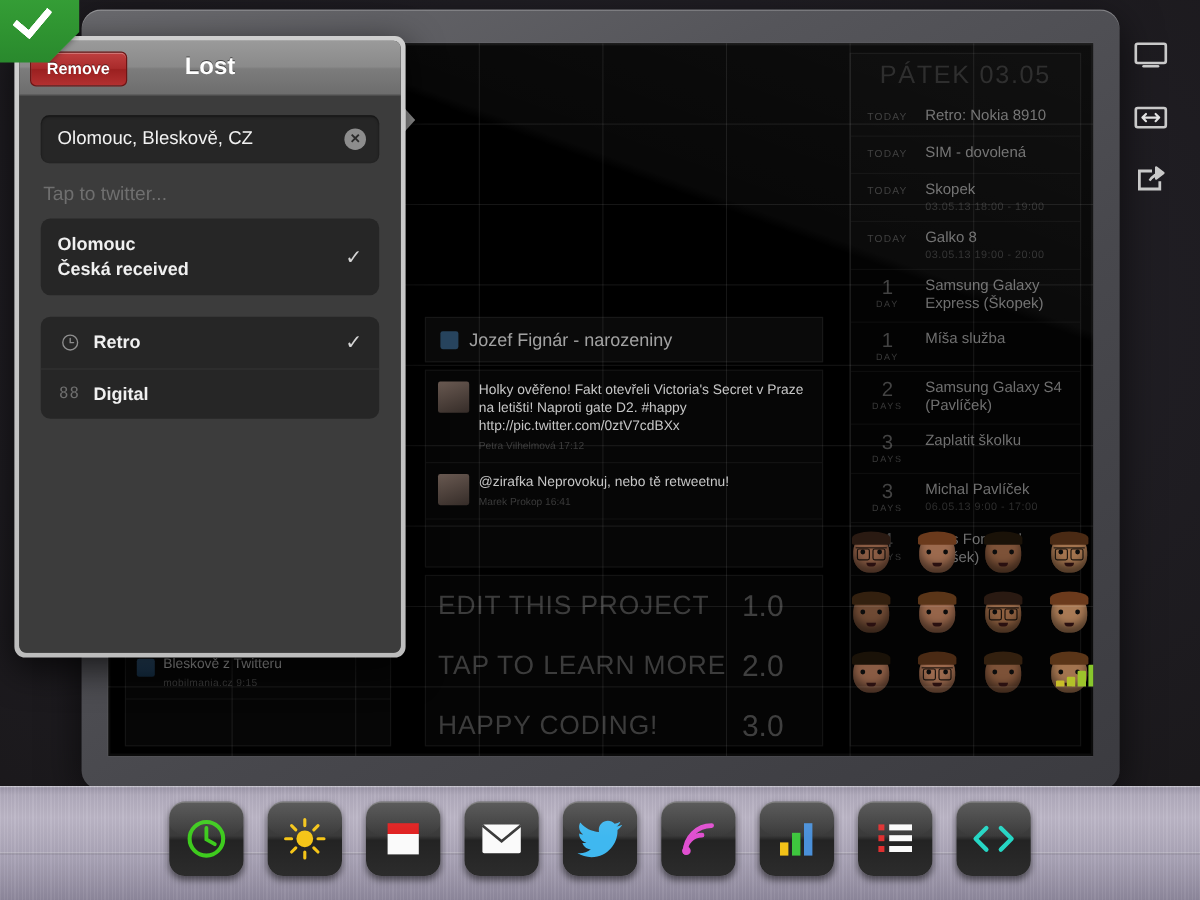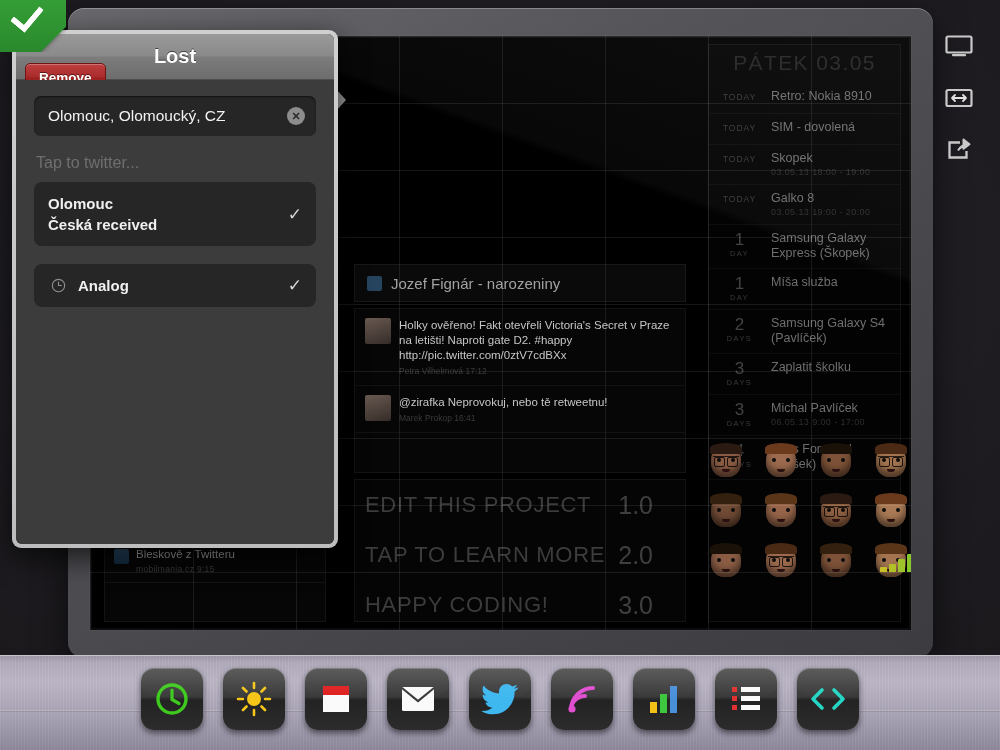--- a/index.html
+++ b/index.html
@@ -213,21 +213,20 @@
   }
   .btn-remove {
     position: absolute; left: 9px; top: 9px;
     padding: 6px 13px; border-radius: 5px;
     background: linear-gradient(180deg, #bf3f3f 0%, #a92b2b 48%, #9b2020 52%, #b33030 100%);
     border: 1px solid #6e1414;
     color: #fff; font-size: 13.5px; font-weight: bold;
     text-shadow: 0 -1px 0 rgba(0,0,0,.5);
     box-shadow: inset 0 1px 0 rgba(255,255,255,.28);
     cursor: pointer;
-    margin-top: 20px;
   }
   .pop-body { position: absolute; top: 46px; left: 0; right: 0; bottom: 0;
               background: #3c3c3c; padding: 16px 18px; }
 
   .field {
     position: relative; height: 40px; border-radius: 7px; background: #262626;
     box-shadow: inset 0 1px 2px rgba(0,0,0,.6);
     display: flex; align-items: center; padding: 0 40px 0 14px;
   }
   .field-val { font-size: 15.5px; color: #f2f2f2; }
@@ -696,21 +695,21 @@
     <div class="pop-inner">
 
       <div class="pop-header">
         <div class="btn-remove">Remove</div>
         <div class="pop-title">Lost</div>
       </div>
 
       <div class="pop-body">
 
         <div class="field">
-          <div class="field-val">Olomouc, Olomoucký, CZ</div>
+          <div class="field-val">Olomouc, Bleskově, CZ</div>
           <div class="clear-btn">✕</div>
         </div>
 
         <div class="hint">Tap to twitter...</div>
 
         <div class="group">
           <div class="row">
             <div class="row-text">
               <div>Olomouc</div>
               <div>Česká received</div>
@@ -721,25 +720,33 @@
 
         <div class="group">
 
           <div class="row">
             <div class="row-ico">
               <svg width="15" height="15" viewBox="0 0 16 16">
                 <circle cx="8" cy="8" r="6.6" fill="none" stroke="#8e8e8e" stroke-width="1.2"></circle>
                 <path d="M8 4.2V8h3" fill="none" stroke="#8e8e8e" stroke-width="1.2" stroke-linecap="round"></path>
               </svg>
             </div>
-            <div class="row-sub">Analog</div>
+            <div class="row-sub">Retro</div>
             <div style="flex:1"></div>
             <div class="check">✓</div>
           </div>
 
+          <div class="row">
+            <div class="row-ico">
+              <span class="seg88">88</span>
+            </div>
+            <div class="row-sub">Digital</div>
+            <div style="flex:1"></div>
+            <div class="check"></div>
+          </div>
 
         </div>
 
       </div>
     </div>
   </div>
 
   <div class="ribbon">
     <div class="ribbon-shape"></div>
     <div class="ribbon-check"></div>

